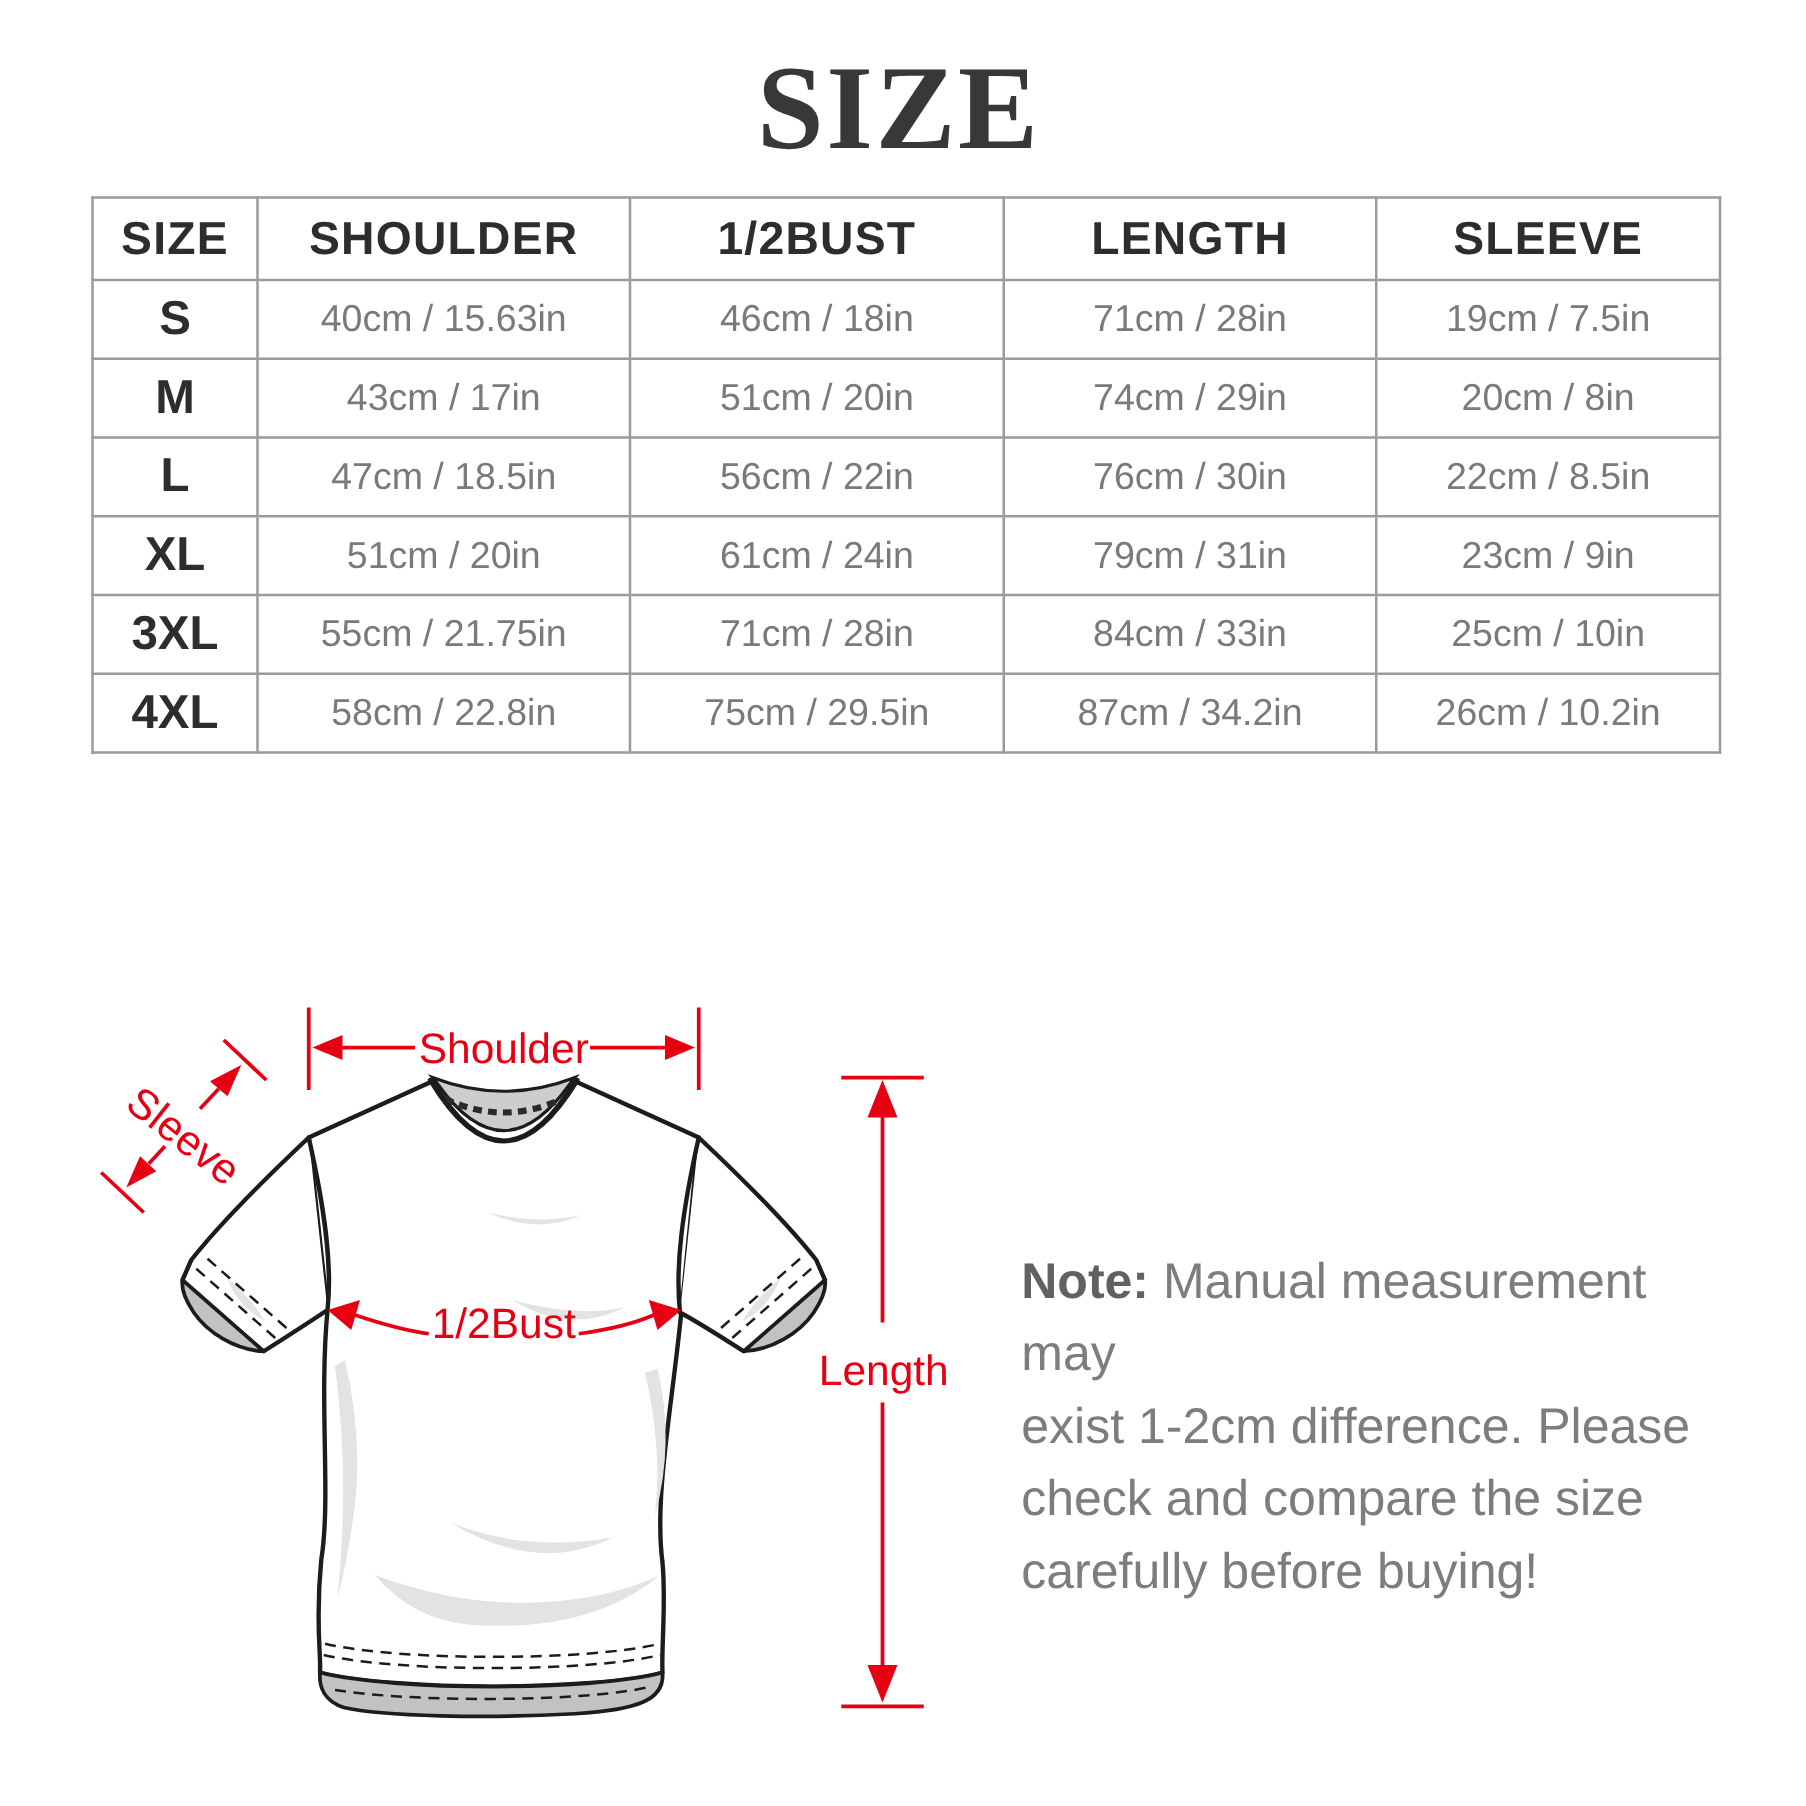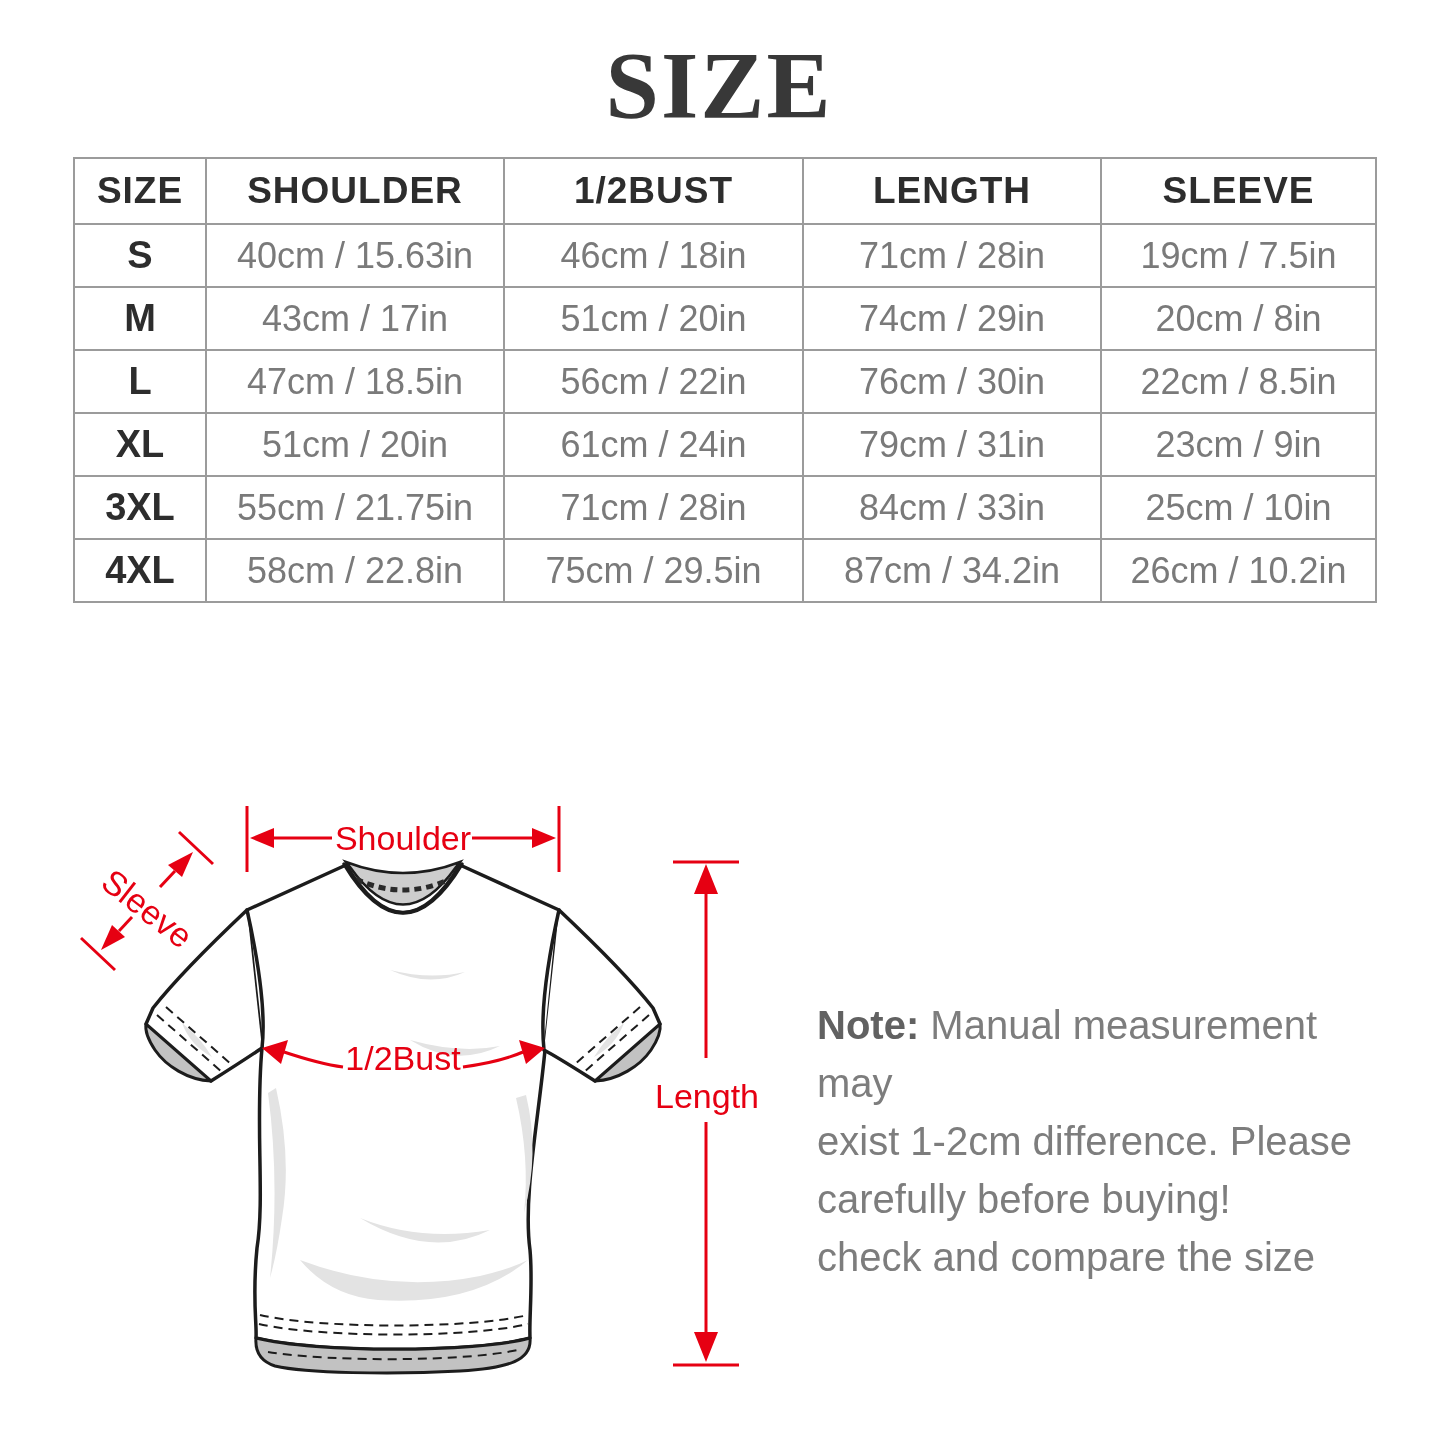--- a/index.html
+++ b/index.html
@@ -7,21 +7,21 @@
         font-family:"Liberation Sans",sans-serif;}
   .title{position:absolute;top:30px;left:0;width:100%;margin:0;text-align:center;
          font-family:"Liberation Serif",serif;font-weight:700;font-size:96px;
          color:#383838;letter-spacing:2px;}
   table.size-table{position:absolute;left:73px;top:157px;width:1302px;
          border-collapse:collapse;table-layout:fixed;}
   .size-table th,.size-table td{border:2px solid #9b9b9b;text-align:center;
          vertical-align:middle;padding:0;white-space:nowrap;overflow:hidden;}
   .size-table thead th{height:64px;font-size:37px;font-weight:700;color:#2d2d2d;letter-spacing:1px;}
   .size-table tbody th{height:61px;font-size:38px;font-weight:700;color:#2d2d2d;}
-  .size-table tbody td{font-size:36px;font-weight:400;color:#7a7a7a;}
+  .size-table tbody td{font-size:30px;font-weight:400;color:#7a7a7a;}
   .diagram-svg{position:absolute;left:60px;top:788px;}
   .ann-line{stroke:#e60012;stroke-width:3;fill:none;}
   .ann-fill{fill:#e60012;stroke:none;}
   .ann-text{fill:#e60012;font-family:"Liberation Sans",sans-serif;font-size:34px;}
   .shirt-stroke{stroke:#1c1c1c;stroke-width:3.5;stroke-linejoin:round;stroke-linecap:round;fill:none;}
   .shirt-fill{fill:#ffffff;}
   .gray-part{fill:#c2c2c2;stroke:#1c1c1c;stroke-width:3;stroke-linejoin:round;}
   .collar-gray{fill:#cdcdcd;stroke:#1c1c1c;stroke-width:2.5;}
   .stitch{stroke:#1c1c1c;stroke-width:2;fill:none;stroke-dasharray:9 6;}
   .braid{stroke:#2a2a2a;stroke-width:5;fill:none;stroke-dasharray:7 5;}
@@ -188,17 +188,17 @@
       <line class="ann-line" x1="646" y1="334" x2="646" y2="546"></line>
       <polygon class="ann-fill" points="646,574 634,544 658,544"></polygon>
       <line class="ann-line" x1="613" y1="577" x2="679" y2="577"></line>
     </g>
   </svg>
 
   <div class="note">
     <div class="note-line"><span class="note-label">Note:</span>
          <span>Manual measurement may</span></div>
     <div class="note-line">exist 1-2cm difference. Please</div>
+    <div class="note-line">check and compare the size</div>
     <div class="note-line">carefully before buying!</div>
-    <div class="note-line">check and compare the size</div>
   </div>
 
 </div>
 
 </body></html>

